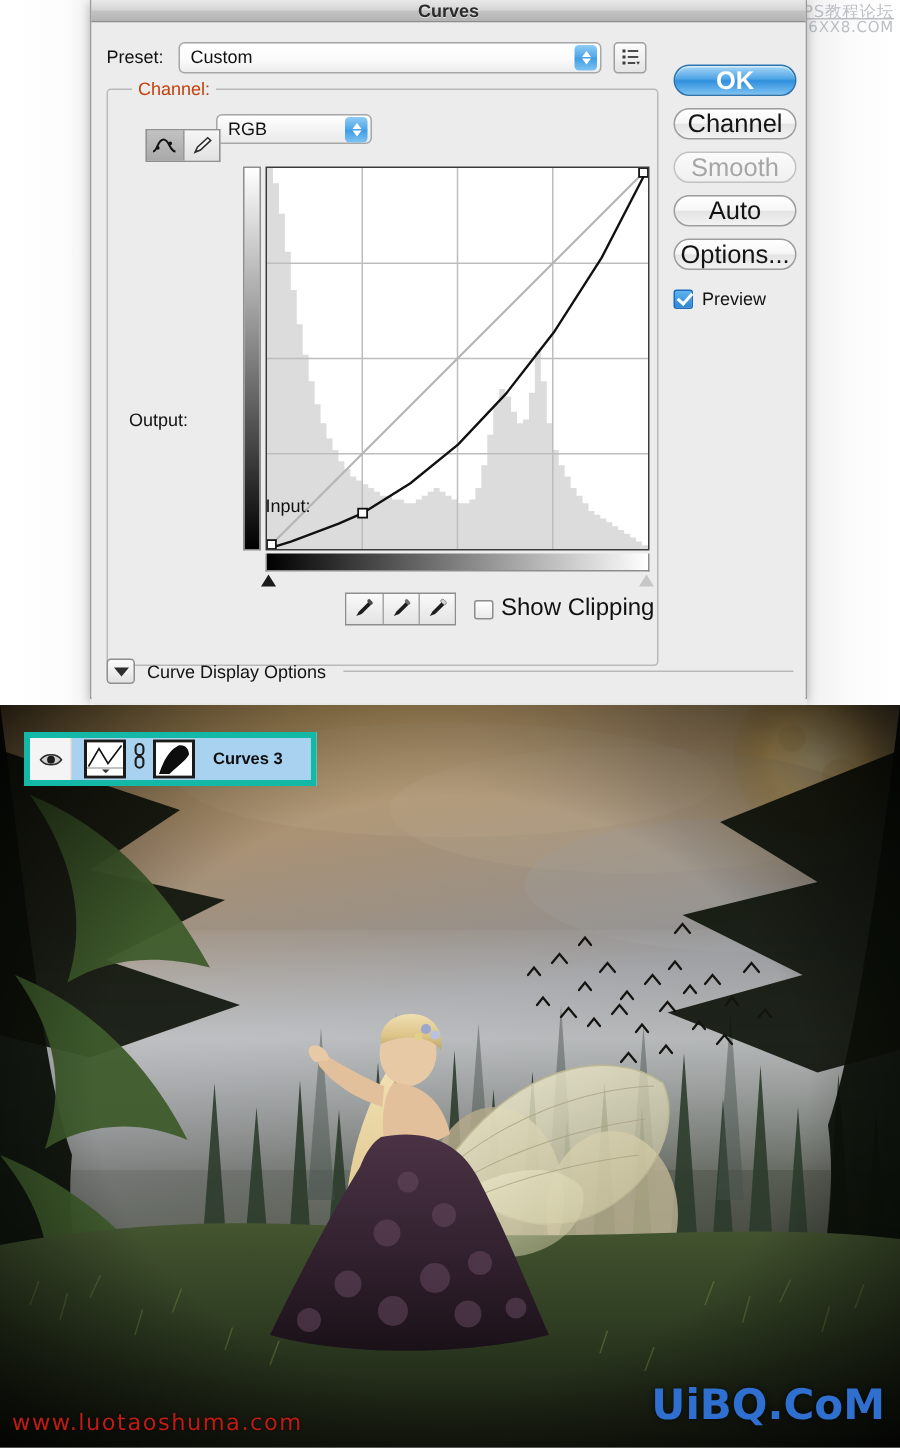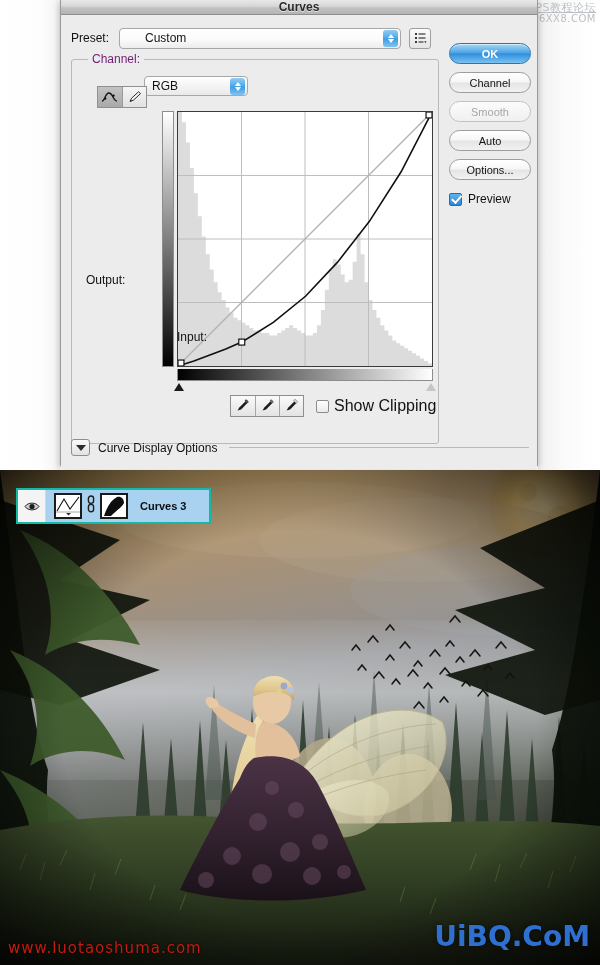--- a/index.html
+++ b/index.html
@@ -64,21 +64,21 @@
   #preset-row {
     position:absolute; left:10px; top:10px; width:458px; height:26px;
     display:flex; align-items:center;
   }
   .lbl { font-size:12px; color:#111; }
   #preset-label { width:48px; }
   #preset-select {
     position:relative; width:282px; height:21px;
     background:linear-gradient(to bottom,#ffffff 0%,#fbfbfb 55%,#ececec 100%);
     border:1px solid #a7a7a7; border-radius:4px;
-    display:flex; align-items:center; padding-left:25px;
+    display:flex; align-items:center; padding-left:7px;
     font-size:12px; color:#111;
   }
   .stepper {
     position:absolute; right:2px; top:1px; width:15px; height:17px;
     background:linear-gradient(to bottom,#8fcdf5 0%,#4fa7e8 48%,#3f9ce3 52%,#7ec3f2 100%);
     border-radius:3px;
     display:flex; flex-direction:column; align-items:center; justify-content:center;
   }
   .stepper .ar { width:0;height:0;border-left:3px solid transparent;border-right:3px solid transparent;}
   .stepper .up { border-bottom:4px solid #fff; margin-bottom:1px;}
@@ -101,21 +101,21 @@
     background:#ececec; padding:0 4px;
   }
   #channel-select {
     position:relative; width:104px; height:20px;
     background:linear-gradient(to bottom,#ffffff,#e9e9e9);
     border:1px solid #a7a7a7; border-radius:4px;
     display:flex; align-items:center; padding-left:7px; font-size:12px; color:#111;
   }
   #channel-label-wrap {
     position:absolute; left:16px; top:-8px;
-    background:#ececec; padding:0 4px; font-size:12px; color:#701a75;
+    background:#ececec; padding:0 4px; font-size:12px; color:#c2410c;
   }
 
   
   #tool-buttons {
     position:absolute; left:25px; top:26px;
     display:flex; border:1px solid #909090; background:#d3d3d3;
   }
   .toolbtn { width:24px; height:20px; display:flex;align-items:center;justify-content:center;}
   .toolbtn.active { background:linear-gradient(to bottom,#c2c2c2,#a9a9a9); }
   .toolbtn.idle   { background:linear-gradient(to bottom,#f6f6f6,#e1e1e1); border-left:1px solid #9a9a9a;}
@@ -196,21 +196,21 @@
   }
   #cdo-label { font-size:12px; color:#111; white-space:nowrap;}
   #cdo-line { flex:1; height:1px; background:#b9b9b9; margin-left:4px;}
 
   
   #btn-col {
     position:absolute; left:388px; top:28px; width:82px;
     display:flex; flex-direction:column; gap:8px;
   }
   .btn {
-    height:21px; border-radius:11px; font-size:11px;
+    height:21px; border-radius:11px; font-size:17px;
     display:flex;align-items:center;justify-content:center;
     border:1px solid #9d9d9d;
     background:linear-gradient(to bottom,#ffffff 0%,#f6f6f6 48%,#e4e4e4 52%,#f2f2f2 100%);
     color:#141414;
   }
   .btn.primary {
     background:linear-gradient(to bottom,#a9d8f7 0%,#4fa5e6 45%,#2f8fdd 52%,#7cc2f2 100%);
     border:1px solid #2c74ad; color:#ffffff; font-weight:bold;
     box-shadow:inset 0 1px 0 rgba(255,255,255,.55);
   }
@@ -226,21 +226,21 @@
     position:absolute; left:0; top:470px; width:600px; height:495px;
     overflow:hidden; background:#0a0805;
   }
   #photo svg { display:block; }
 
   
   #layer-strip {
     position:absolute; left:16px; top:488px; width:195px; height:36px;
     display:flex; align-items:center;
     background:#ffffff;
-    border:2px solid #14b8a6;
+    border:4px solid #14b8a6;
     z-index:5;
   }
   #eye-cell {
     width:28px;height:100%;display:flex;align-items:center;justify-content:center;
     background:#f4f4f4;border-right:1px solid #d6d6d6;
   }
   #layer-content {
     flex:1;height:100%;display:flex;align-items:center;gap:5px;padding-left:8px;
     background:#a8d2f0;
   }

